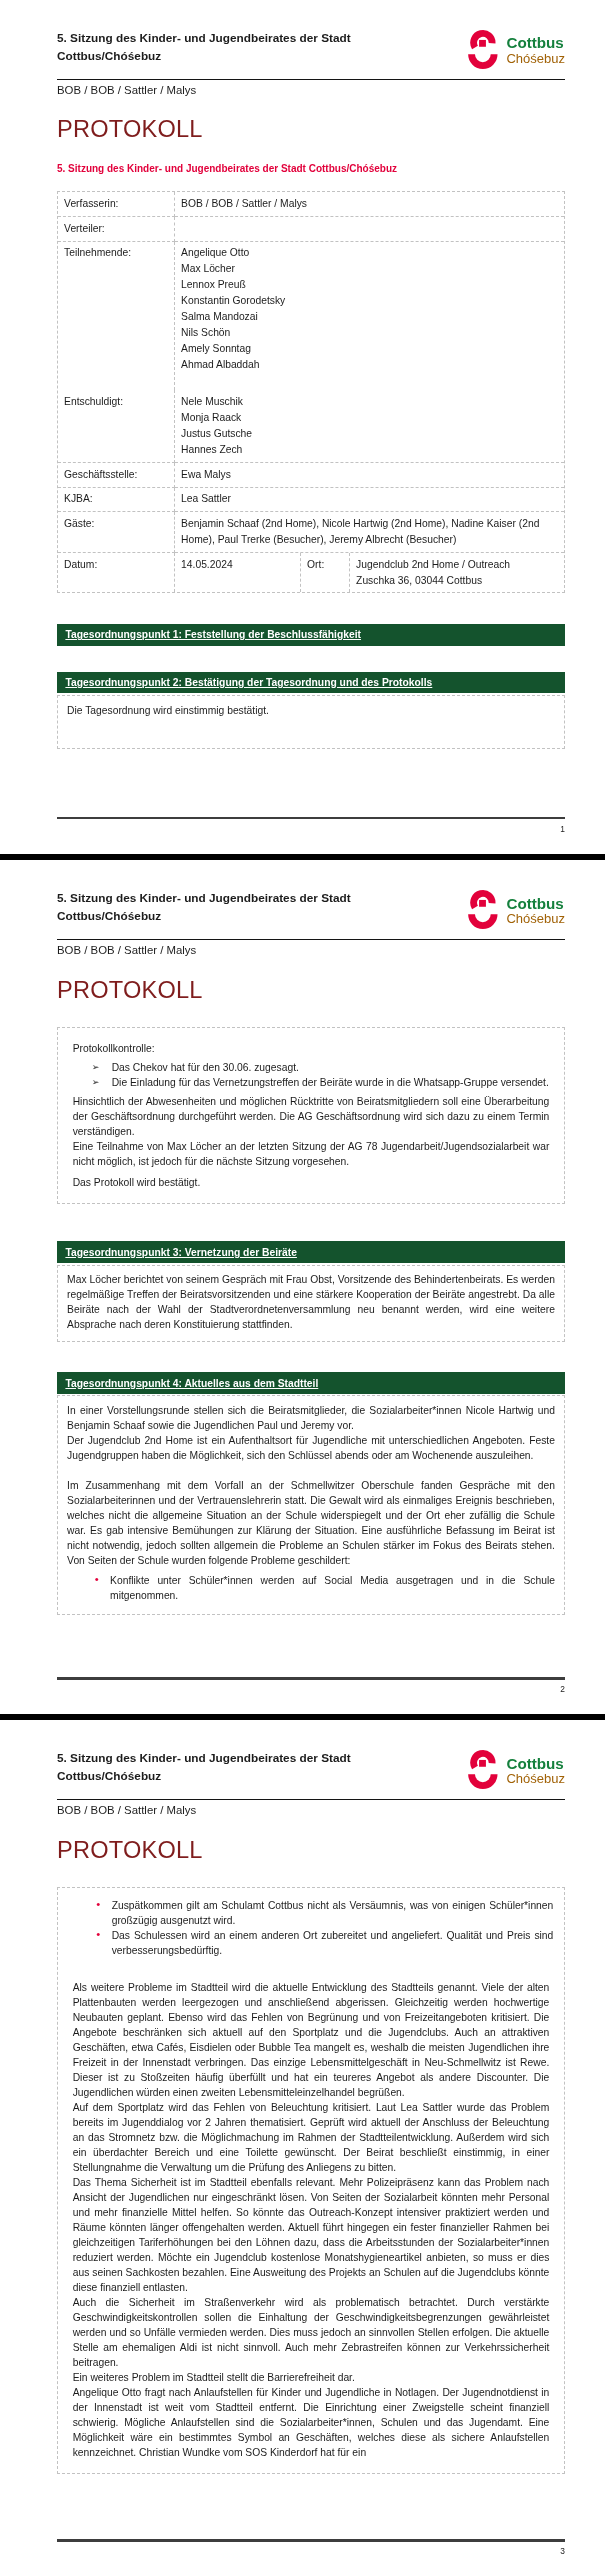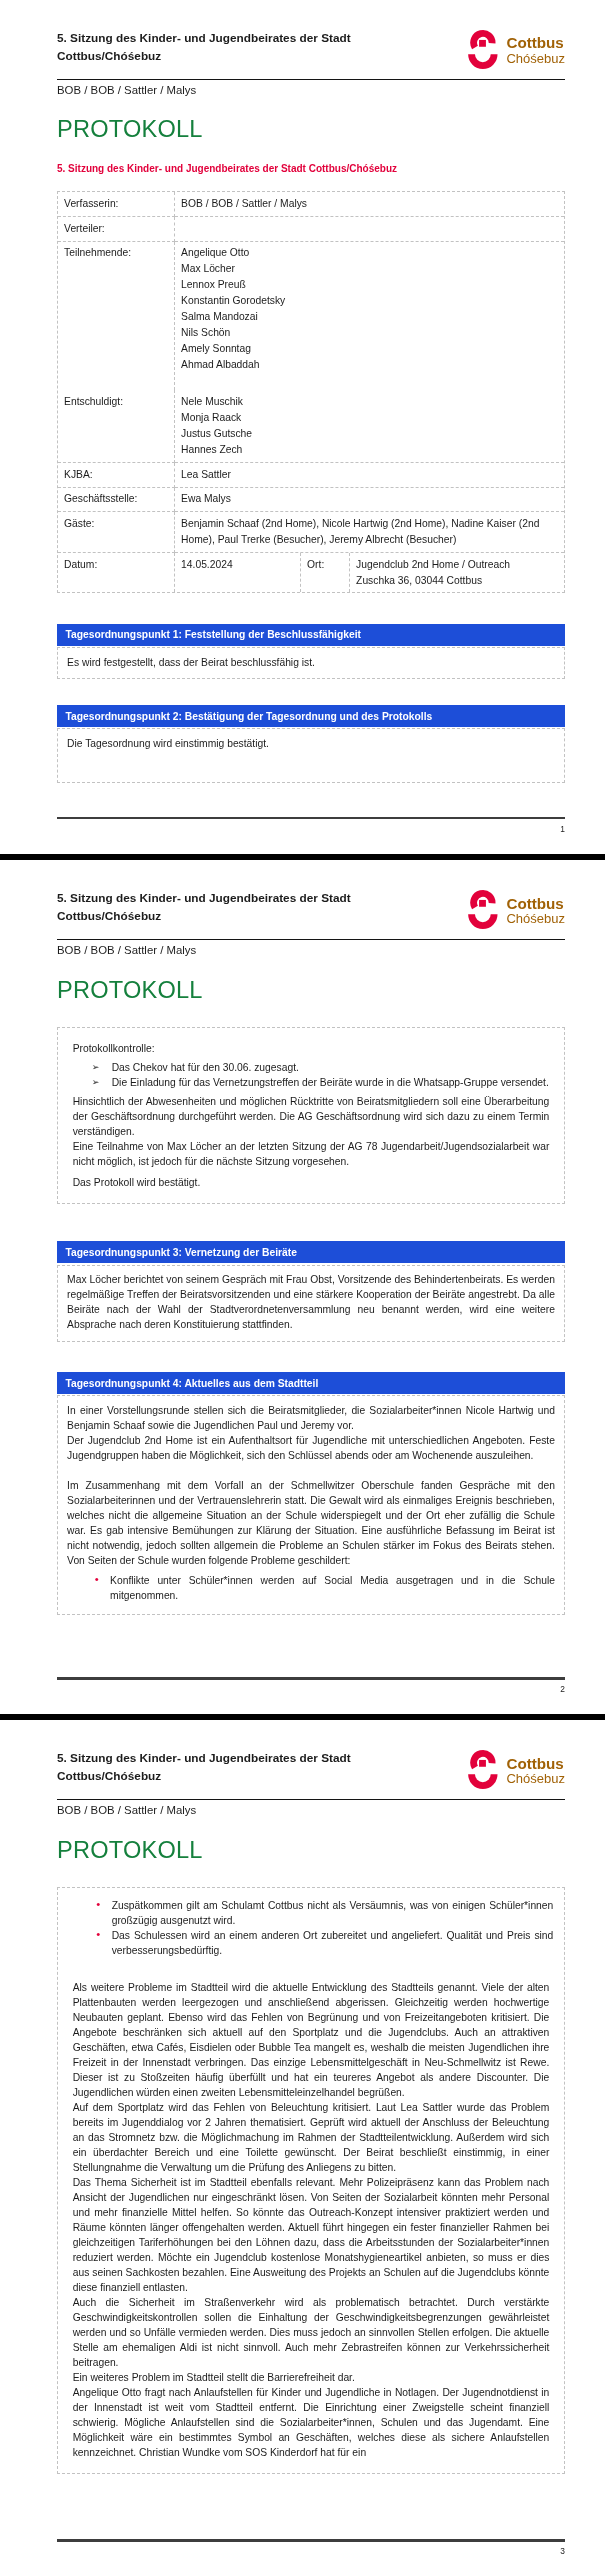--- a/index.html
+++ b/index.html
@@ -9,44 +9,44 @@
   .page { position:relative; height:854px; background:#fff; padding:29px 40px 0 57px; overflow:hidden; }
   .page.last { height:856px; }
   .page-sep { height:6.1px; background:#000; }
 
   
   .header-row { display:flex; justify-content:space-between; align-items:flex-start;
                 border-bottom:1.5px solid #141414; padding-bottom:6.1px; }
   .doc-title { font-weight:bold; font-size:11.8px; line-height:1.55; }
   .logo { display:flex; align-items:center; gap:6.9px; margin-top:0px; }
   .logo-text { line-height:1.1; }
-  .logo-name  { color:#a16207; font-weight:bold; font-size:15.2px; }
+  .logo-name  { color:#15803d; font-weight:bold; font-size:15.2px; }
   .logo-name2 { color:#a16207; font-size:13px; }
   .authors { font-size:11.4px; padding-top:3.8px; }
 
-  .protokoll { color:#15803d; font-size:23.6px; font-weight:400; letter-spacing:0.2px; margin:20.6px 0 0 0; }
+  .protokoll { color:#7f1d1d; font-size:23.6px; font-weight:400; letter-spacing:0.2px; margin:20.6px 0 0 0; }
 
   .subtitle { color:#e2013b; font-weight:bold; font-size:10px; margin-top:20px; }
 
   
   .info-table { width:100%; margin-top:17px; border-collapse:separate; border-spacing:0;
                 border:0.8px dashed #c2c2c2; font-size:10.3px; line-height:16px; }
   .info-table td { vertical-align:top; padding:3.8px 6.1px; }
   .info-table td.lbl { width:117px; border-right:0.8px dashed #c2c2c2; height:23.6px; }
   .info-table tr.bb > td { border-bottom:0.8px dashed #c2c2c2; }
   .info-table td.br { border-right:0.8px dashed #c2c2c2; }
   .info-table td.datum-val { width:126px; }
   .info-table td.ort-lbl { width:49px; }
   .info-table tr.tall > td { padding-bottom:17px; }
 
   .ml { white-space:pre-line; }
 
   
-  .top-banner { background:#1d4ed8; color:#fff; font-weight:bold; font-size:10.3px;
-                padding:5.3px 8.4px; }
+  .top-banner { background:#14532d; color:#fff; font-weight:bold; font-size:10.3px;
+                padding:5.3px 8.4px;text-decoration:underline; }
   .top-body { border:0.8px dashed #c2c2c2; margin-top:1.5px; padding:6.9px 9.1px 8.4px;
               font-size:10.3px; line-height:15px; text-align:justify; hyphens:auto; }
   .mt40 { margin-top:30.5px; }
   .mt34 { margin-top:26px; }
   .mt48 { margin-top:37px; }
   .pad-bottom { padding-bottom:30.5px; }
 
   
   .content-box { border:0.8px dashed #c2c2c2; margin-top:23px; padding:9.1px 10.7px;
                  font-size:10.3px; line-height:15px; text-align:justify; hyphens:auto; }
@@ -118,43 +118,42 @@
 Ahmad Albaddah</td>
       </tr>
       <tr class="bb">
         <td class="lbl">Entschuldigt:</td>
         <td colspan="3" class="ml">Nele Muschik
 Monja Raack
 Justus Gutsche
 Hannes Zech</td>
       </tr>
       <tr class="bb">
+        <td class="lbl">Geschäftsstelle:</td>
+        <td colspan="3">Ewa Malys</td>
+      </tr>
+      <tr class="bb">
         <td class="lbl">KJBA:</td>
         <td colspan="3">Lea Sattler</td>
-      </tr>
-      <tr class="bb">
-        <td class="lbl">Geschäftsstelle:</td>
-        <td colspan="3">Ewa Malys</td>
       </tr>
       <tr class="bb">
         <td class="lbl">Gäste:</td>
         <td colspan="3">Benjamin Schaaf (2nd Home), Nicole Hartwig (2nd Home), Nadine Kaiser (2nd Home), Paul Trerke (Besucher), Jeremy Albrecht (Besucher)</td>
       </tr>
       <tr>
         <td class="lbl">Datum:</td>
         <td class="br datum-val">14.05.2024</td>
         <td class="br ort-lbl">Ort:</td>
         <td class="ml">Jugendclub 2nd Home / Outreach
 Zuschka 36, 03044 Cottbus</td>
       </tr>
     </tbody>
       </table>
 
     <div class="top-banner mt40">Tagesordnungspunkt 1: Feststellung der Beschlussfähigkeit</div>
-    <div class="top-body">Es wird festgestellt, dass der Beirat beschlussfähig ist.</div>
 
     <div class="top-banner mt34">Tagesordnungspunkt 2: Bestätigung der Tagesordnung und des Protokolls</div>
     <div class="top-body pad-bottom">Die Tagesordnung wird einstimmig bestätigt.</div>
 
     <div class="footer">
       <div class="footer-line"></div>
       <div class="page-num">1</div>
     </div>
   </div>
 

